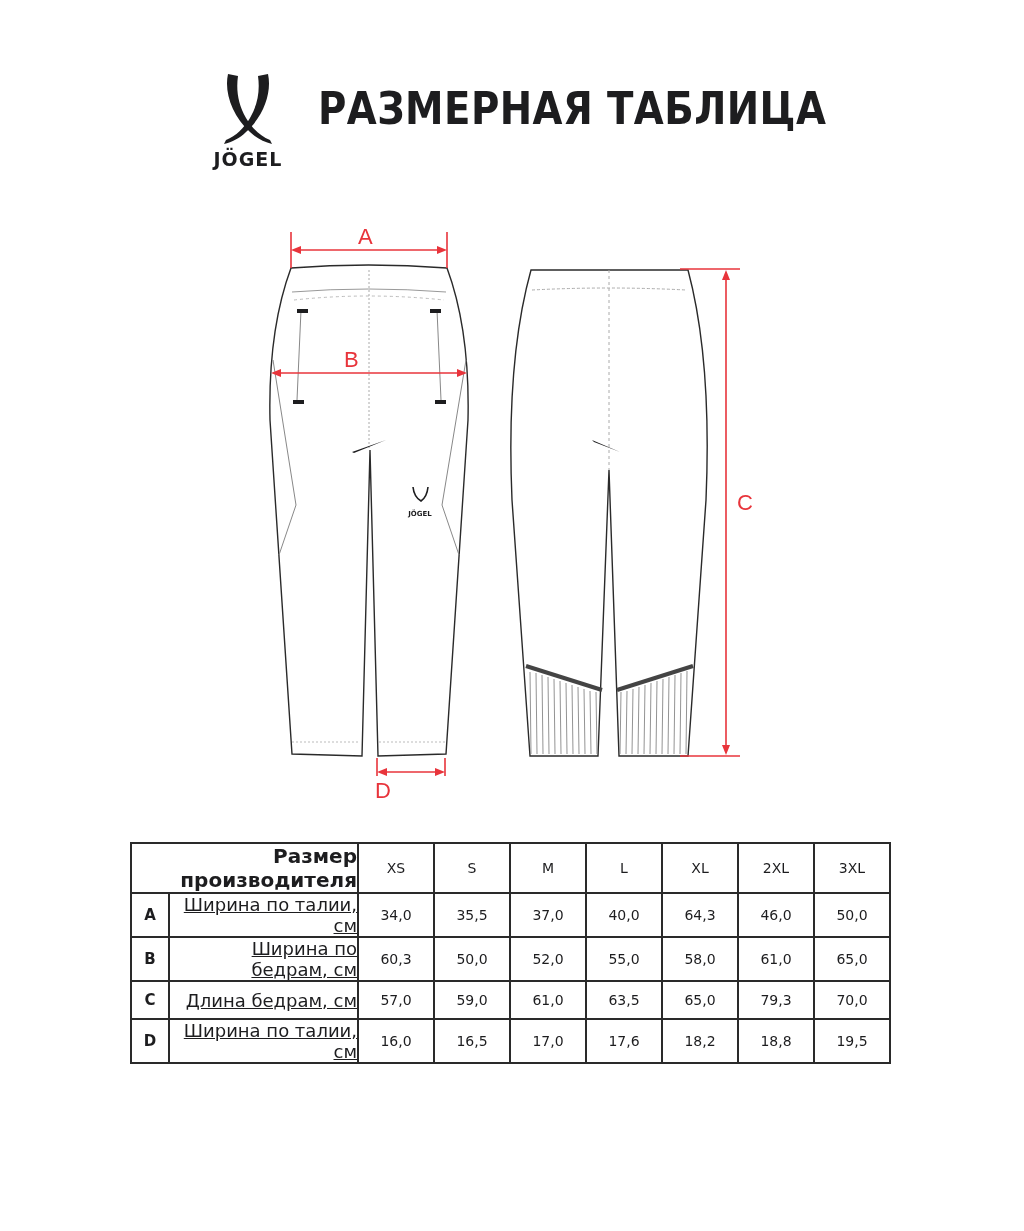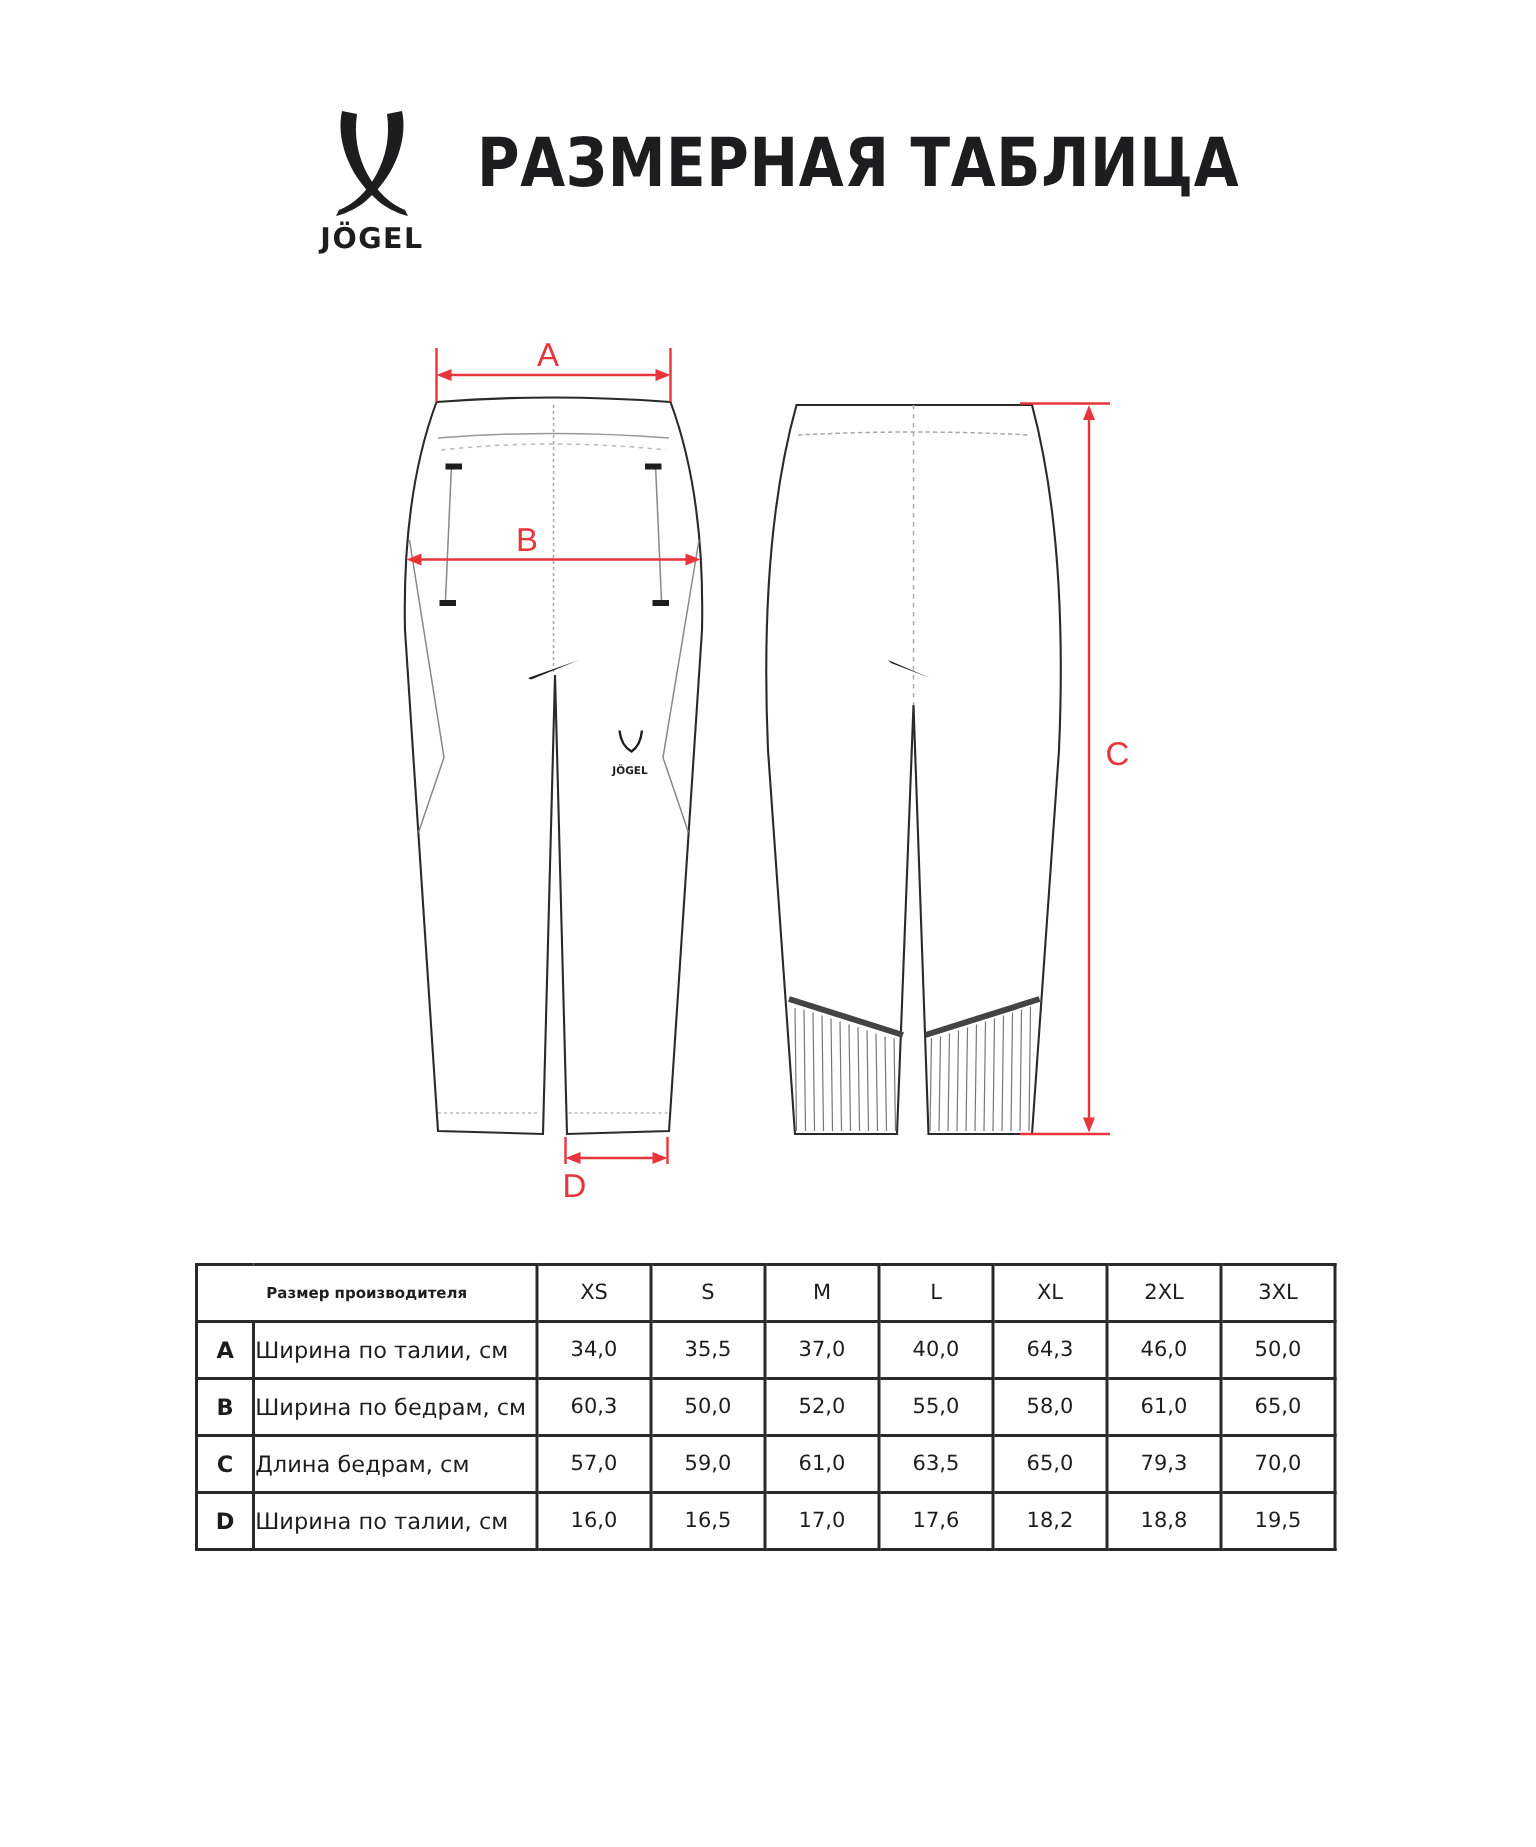--- a/index.html
+++ b/index.html
@@ -12,23 +12,23 @@
                letter-spacing: 1px; color: #1d1d1f; }
   .title { position: absolute; left: 318px; top: 82px; font-family: "DejaVu Sans", sans-serif;
            font-size: 45px; font-weight: bold; letter-spacing: 0.5px; color: #1d1d1f;
            transform: scaleX(0.86); transform-origin: left center; white-space: nowrap; }
   .diagram { position: absolute; left: 0; top: 0; width: 1024px; height: 830px; pointer-events: none; }
   .dim-label { position: absolute; font-family: "Liberation Sans", sans-serif; font-size: 22px;
                color: #e8343b; }
   .size-table { position: absolute; left: 130px; top: 842px; border-collapse: collapse;
                 font-family: "DejaVu Sans", sans-serif; font-size: 14px; color: #1d1d1f; }
   .size-table td { border: 2px solid #2a2a2a; height: 36px; padding: 0; text-align: center; }
-  .size-table td.hdr { font-weight: bold; font-size: 10px; }
+  .size-table td.hdr { font-weight: bold; font-size: 20px; text-align: right; }
   .size-table td.letter { font-weight: bold; width: 36px; font-size: 15px; }
-  .size-table td.param { width: 186px; font-size: 15px; text-align: left; }
+  .size-table td.param { width: 186px; font-size: 18px; text-align: right; text-decoration: underline; }
   .size-table td.val { width: 74px; text-align: center; }
 </style>
 </head>
 <body>
 
 <div class="logo">
   <svg width="56" height="72" viewBox="0 0 56 72">
     <path d="M8 2 C4 20 12 44 30 60 C36 66 44 70 52 72 L50 68 C40 64 32 56 26 46 C18 32 16 18 18 4 Z" fill="#1d1d1f"></path>
     <path d="M48 2 C52 20 44 44 26 60 C20 66 12 70 4 72 L6 68 C16 64 24 56 30 46 C38 32 40 18 38 4 Z" fill="#1d1d1f"></path>
   </svg>

